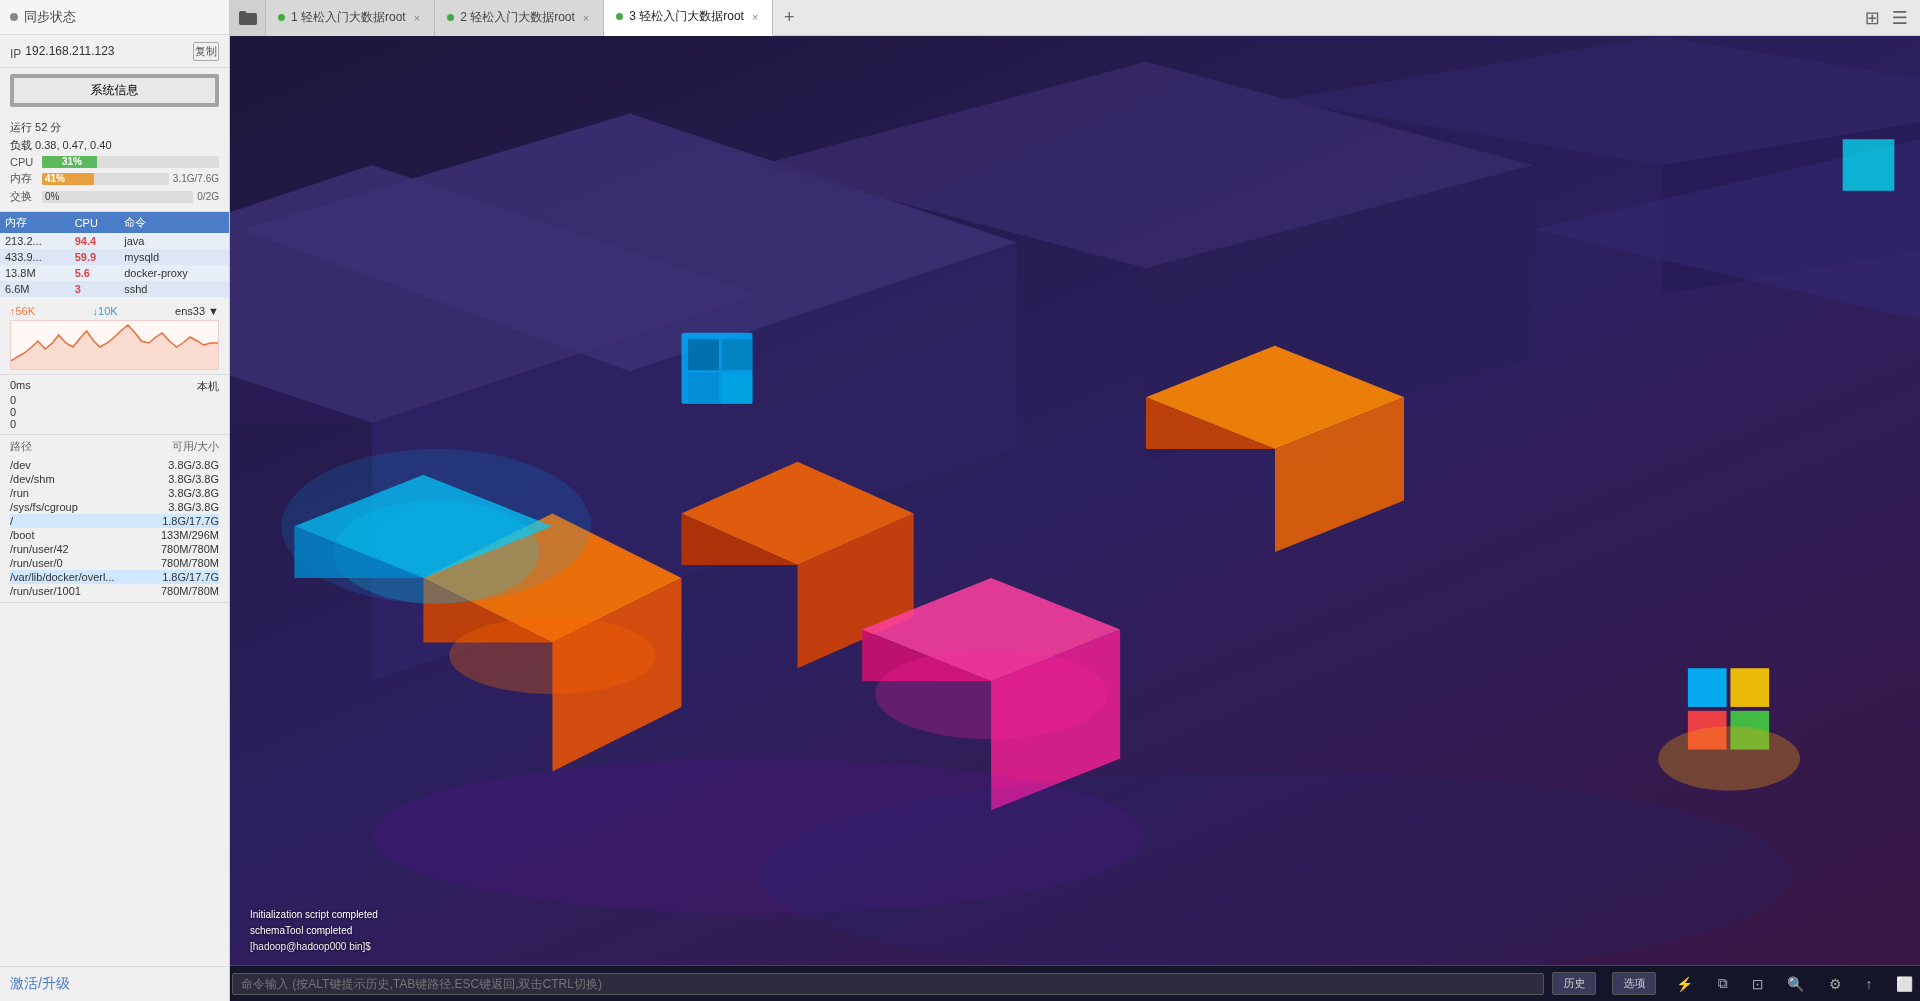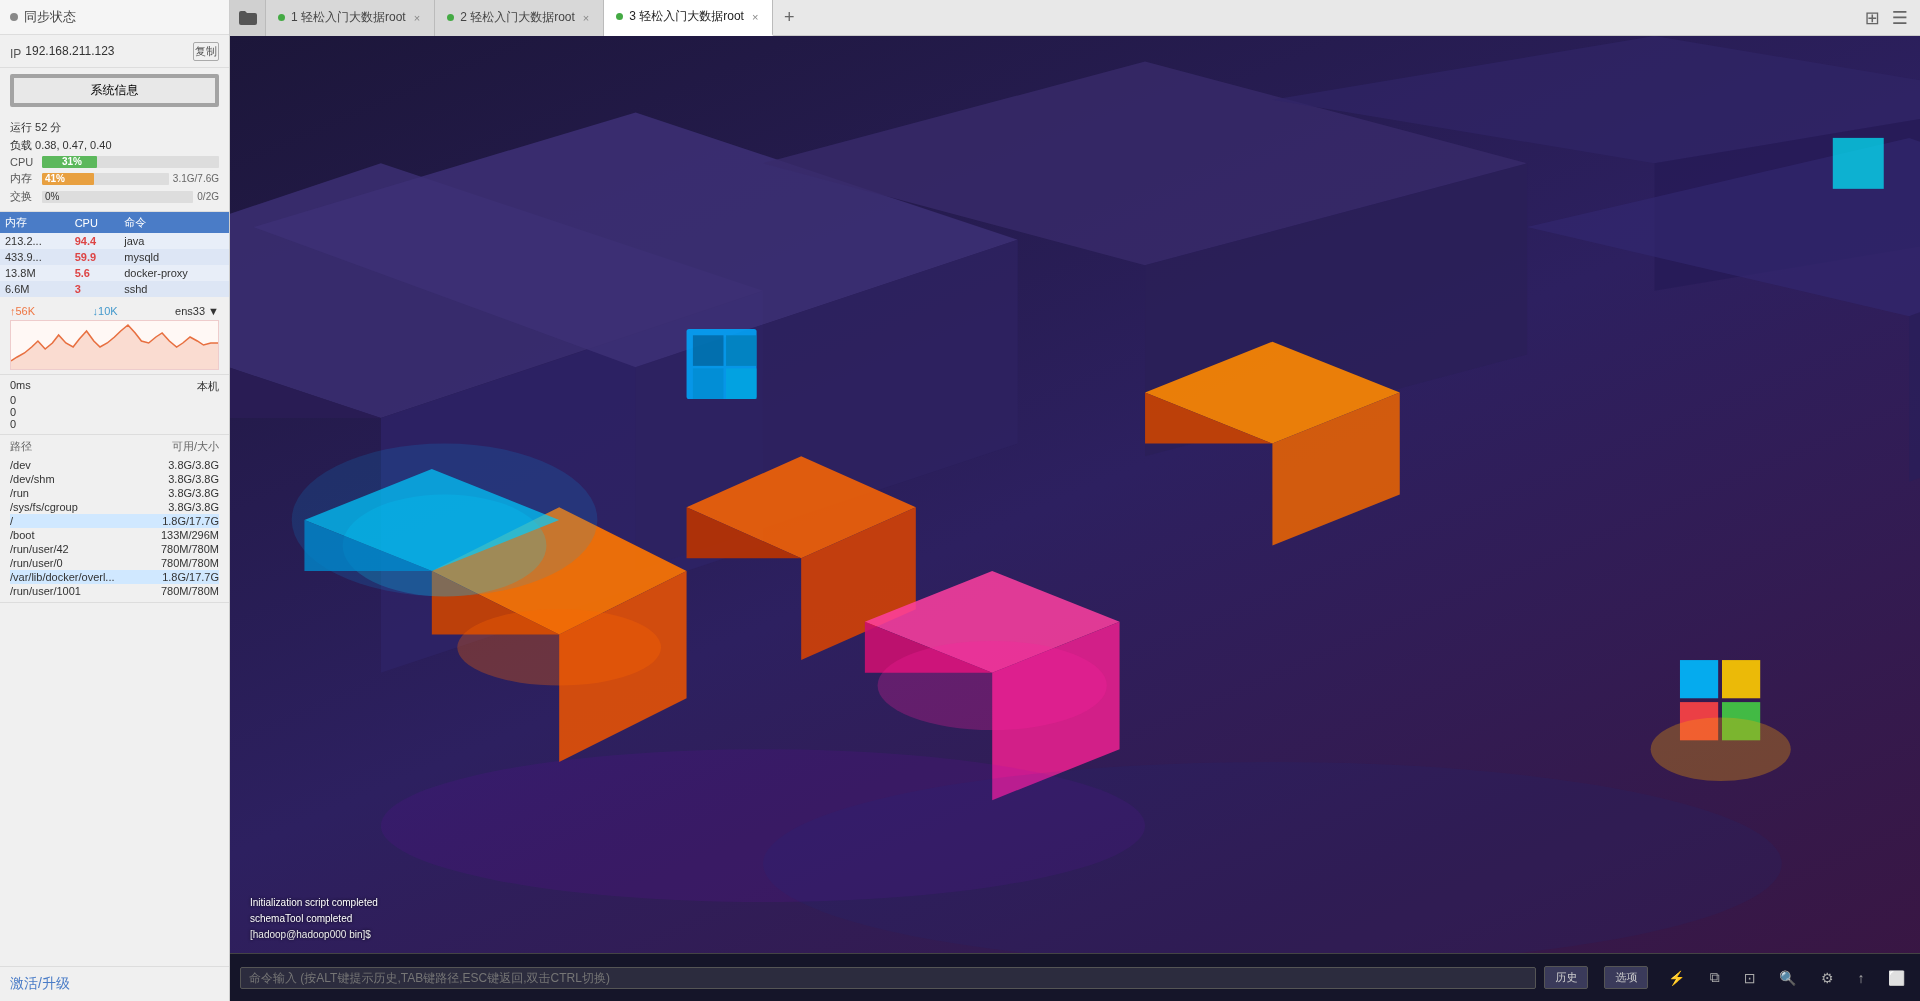--- a/index.html
+++ b/index.html
@@ -316,26 +316,26 @@
       font-size: 10px;
       color: #fff;
       line-height: 1.6;
       text-shadow: 0 0 3px rgba(0,0,0,0.8);
     }
 
     .terminal-prompt { color: #eee; }
 
     
     .terminal-bottom-bar {
-      height: 48px;
+      height: 36px;
       background: rgba(20,20,40,0.95);
       border-top: 1px solid #444;
       display: flex;
       align-items: center;
-      padding: 0 10px;
+      padding: 0 2px;
       gap: 8px;
     }
 
     .cmd-input-area {
       flex: 1;
       display: flex;
       align-items: center;
     }
 
     .cmd-input {

